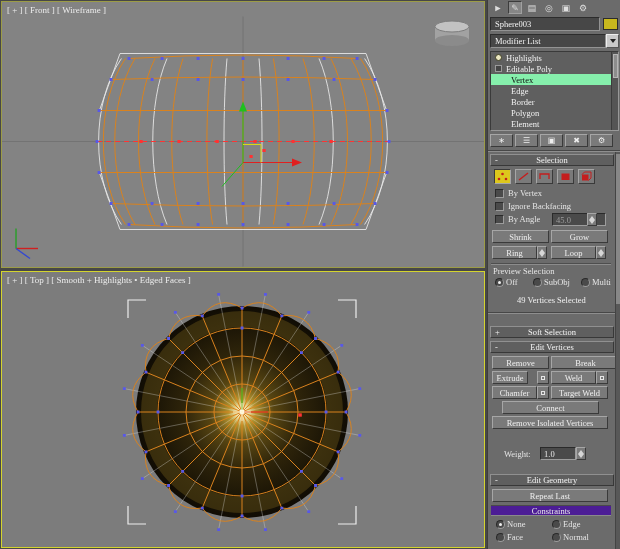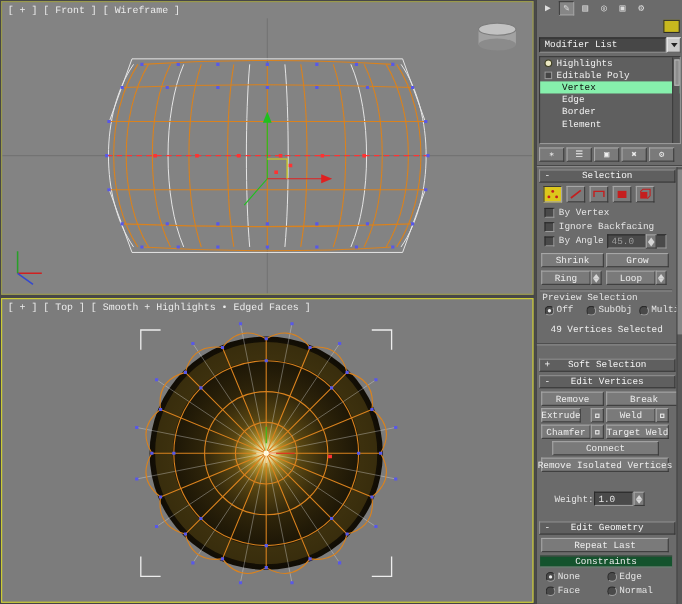--- a/index.html
+++ b/index.html
@@ -1,17 +1,17 @@
 <!DOCTYPE html>
 <html><head>
 <meta charset="utf-8">
 <style>
 *{box-sizing:border-box}
 body{margin:0;background:#2e2e2e}
-.screen{position:relative;width:620px;height:549px;background:#474747;font-family:Liberation Mono, monospace;overflow:hidden}
+.screen{position:relative;width:620px;height:549px;background:#474747;font-family:Liberation Serif, serif;overflow:hidden}
 .viewport{position:absolute;left:1px;width:484px;overflow:hidden}
 #vp-front{top:1px;height:267px;background:#838383;border:1px solid #9c9c46}
 #vp-top{top:271px;height:277px;background:#7c7c7c;border:1px solid #d4d42e}
 .scene{position:absolute;left:0;top:0;width:100%;height:100%}
 .vp-label{position:absolute;left:5px;top:3px;font-size:9px;color:#ececec;z-index:3;white-space:nowrap}
 .panel{position:absolute;left:487px;top:0;width:133px;height:549px;background:#6b6b6b;color:#e4e4e4;font-size:8.5px;border-left:1px solid #3d3d3d}
 .tabs{position:absolute;top:1px;left:3px;display:flex;gap:3px}
 .tab{width:14px;height:13px;display:flex;align-items:center;justify-content:center;font-size:9px;color:#dedede}
 .tab.active{background:#868686;border:1px solid;border-color:#3c3c3c #a0a0a0 #a0a0a0 #3c3c3c}
 .nfield{position:absolute;top:17px;left:2px;width:110px;height:14px;background:#474747;border:1px solid;border-color:#2c2c2c #939393 #939393 #2c2c2c;color:#f2f2f2;display:flex;align-items:center;padding-left:4px}
@@ -40,21 +40,21 @@
 .sob.active{background:#ddc71c;border-color:#3a3a3a #a6a6a6 #a6a6a6 #3a3a3a}
 .cb{position:absolute;width:9px;height:9px;background:#4a4a4a;border:1px solid;border-color:#2a2a2a #9c9c9c #9c9c9c #2a2a2a}
 .rd{position:absolute;width:9px;height:9px;border-radius:50%;background:#4a4a4a;border:1px solid;border-color:#2a2a2a #9c9c9c #9c9c9c #2a2a2a}
 .rd.sel::after{content:"";position:absolute;left:2px;top:2px;width:3px;height:3px;border-radius:50%;background:#f0f0f0}
 .lb{position:absolute;color:#e4e4e4;white-space:nowrap}
 .field{position:absolute;height:13px;background:#4a4a4a;border:1px solid;border-color:#2a2a2a #9c9c9c #9c9c9c #2a2a2a;color:#e8e8e8;display:flex;align-items:center;padding-left:3px}
 .field.dim{color:#9d9d9d}
 .spin{position:absolute;width:10px;height:13px;background:#7a7a7a;border:1px solid;border-color:#a6a6a6 #3a3a3a #3a3a3a #a6a6a6;display:flex;flex-direction:column;align-items:center;justify-content:space-between;padding:2px 0}
 .sqi{width:4px;height:4px;border:1px solid #e6e6e6}
 .status{position:absolute;left:0;width:127px;text-align:center;color:#f0f0f0}
-.gbar{position:absolute;left:3px;width:120px;height:11px;background:#14532d;border-top:1px solid #4a4a4a;border-bottom:1px solid #8a8a8a;display:flex;align-items:center;justify-content:center;color:#ededed}
+.gbar{position:absolute;left:3px;width:120px;height:11px;background:#4c1d95;border-top:1px solid #4a4a4a;border-bottom:1px solid #8a8a8a;display:flex;align-items:center;justify-content:center;color:#ededed}
 .rscroll{position:absolute;right:0;top:152px;width:5px;height:397px;background:#585858;border-left:1px solid #444}
 .rthumb{position:absolute;left:0;top:2px;width:4px;height:150px;background:#878787}
 </style>
 </head>
 <body>
 
 <div class="screen">
 
   <div class="viewport" id="vp-front">
     <svg class="scene" viewBox="0 0 482 264">
@@ -167,20 +167,21 @@
 
     <div class="tabs">
       <span class="tab">►</span>
       <span class="tab active">✎</span>
       <span class="tab">▤</span>
       <span class="tab">◎</span>
       <span class="tab">▣</span>
       <span class="tab">⚙</span>
     </div>
 
+    <div class="nfield">Sphere003</div>
     <div class="swatch" style="background: rgb(200, 184, 30);"></div>
 
     <div class="combo">Modifier List</div>
     <div class="combo-btn">
         <i class="tri-dn dark"></i>
       </div>
 
     <div class="stack">
       <div class="srow">
           <span class="bulb"></span>
@@ -191,20 +192,23 @@
           <span>Editable Poly</span>
         </div>
       <div class="srow sub sel">
           <span>Vertex</span>
         </div>
       <div class="srow sub">
           <span>Edge</span>
         </div>
       <div class="srow sub">
           <span>Border</span>
+        </div>
+      <div class="srow sub">
+          <span>Polygon</span>
         </div>
       <div class="srow sub">
           <span>Element</span>
         </div>
       <div class="sscroll">
           <div class="sthumb"></div>
         </div>
     </div>
 
     <div class="stools">

